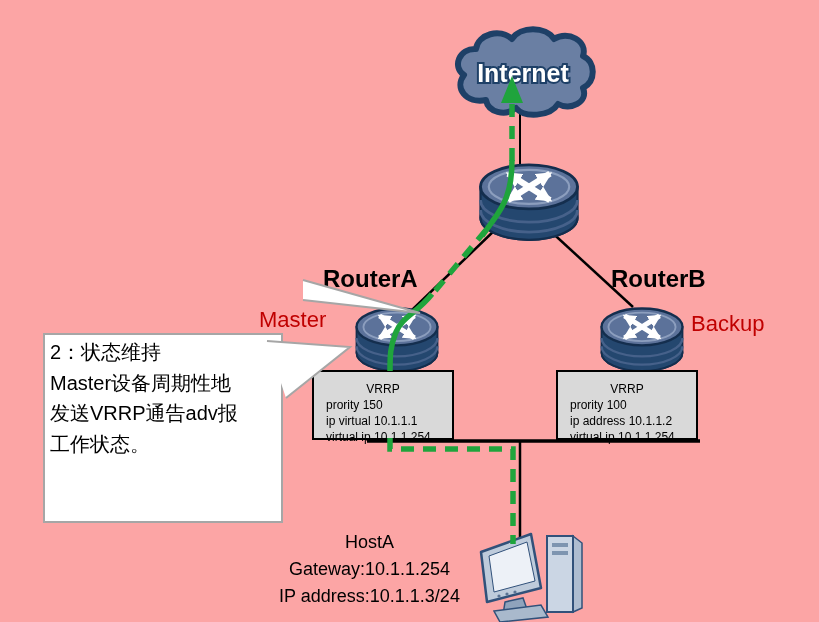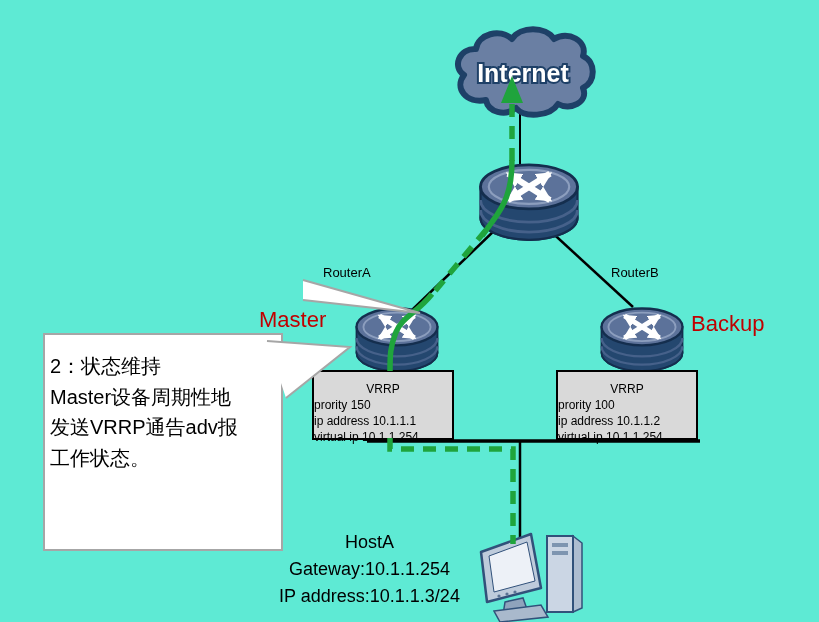--- a/index.html
+++ b/index.html
@@ -1,33 +1,33 @@
 <!DOCTYPE html>
 <html><head>
 <meta charset="utf-8">
 <style>
   html,body{margin:0;padding:0;background:#fff;}
-  .canvas{position:relative;width:819px;height:622px;background:#5eead4;overflow:hidden;
+  .canvas{position:relative;width:819px;height:622px;background:#fca5a5;overflow:hidden;
           font-family:"Liberation Sans","DejaVu Sans",sans-serif;}
   .abs{position:absolute;}
   svg{display:block;}
   .layer{position:absolute;left:0;top:0;width:819px;height:622px;pointer-events:none;}
   .z1{z-index:1}.z2{z-index:2}.z3{z-index:3}.z6{z-index:6}
 
-  .node-label{position:absolute;font-weight:normal;font-size:13px;color:#000;z-index:4;white-space:nowrap;}
+  .node-label{position:absolute;font-weight:bold;font-size:24px;color:#000;z-index:4;white-space:nowrap;}
   .role-label{position:absolute;font-size:22px;color:#C00000;z-index:4;white-space:nowrap;}
 
   .vrrp-box{position:absolute;width:138px;height:66px;background:#D9D9D9;border:2px solid #000;
             z-index:2;font-size:12px;color:#000;line-height:16px;}
   .vrrp-title{text-align:center;padding-top:9px;}
-  .vrrp-line{padding-left:0;}
+  .vrrp-line{padding-left:12px;}
 
   .callout{position:absolute;background:#fff;border:2px solid #A6A6A6;color:#000;z-index:5;}
   .callout-1{left:76px;top:267px;width:219px;height:31px;font-size:19px;line-height:31px;padding-left:8px;}
-  .callout-2{left:43px;top:333px;width:226px;height:182px;font-size:20px;line-height:30.5px;padding:16px 5px;}
+  .callout-2{left:43px;top:333px;width:226px;height:182px;font-size:20px;line-height:30.5px;padding:2px 5px;}
 
   .host-text{position:absolute;left:252px;top:529px;width:235px;text-align:center;
              font-size:18px;line-height:27px;color:#000;z-index:4;}
 </style>
 </head>
 <body>
 
 <div class="canvas">
 
   <svg class="layer z1" width="819" height="622" viewBox="0 0 819 622">
@@ -82,21 +82,21 @@
     <circle cx="26" cy="74" r="1.6" fill="#5B7393"></circle>
     <circle cx="34" cy="72" r="1.6" fill="#5B7393"></circle>
     <circle cx="42" cy="70" r="1.6" fill="#5B7393"></circle>
     <polygon points="32,80 50,76 55,90 30,93" fill="#8FA3BC" stroke="#31517A" stroke-width="1.5"></polygon>
     <polygon points="21,89 68,83 75,95 27,100" fill="#A9B9CC" stroke="#31517A" stroke-width="1.5"></polygon>
   </svg>
 
   <div class="vrrp-box" style="left:312px;top:370px;">
     <div class="vrrp-title">VRRP</div>
     <div class="vrrp-line">prority 150</div>
-    <div class="vrrp-line">ip address 10.1.1.1</div>
+    <div class="vrrp-line">ip virtual 10.1.1.1</div>
     <div class="vrrp-line">virtual ip 10.1.1.254</div>
   </div>
 
   <div class="vrrp-box" style="left:556px;top:370px;">
     <div class="vrrp-title">VRRP</div>
     <div class="vrrp-line">prority 100</div>
     <div class="vrrp-line">ip address 10.1.1.2</div>
     <div class="vrrp-line">virtual ip 10.1.1.254</div>
   </div>
 

